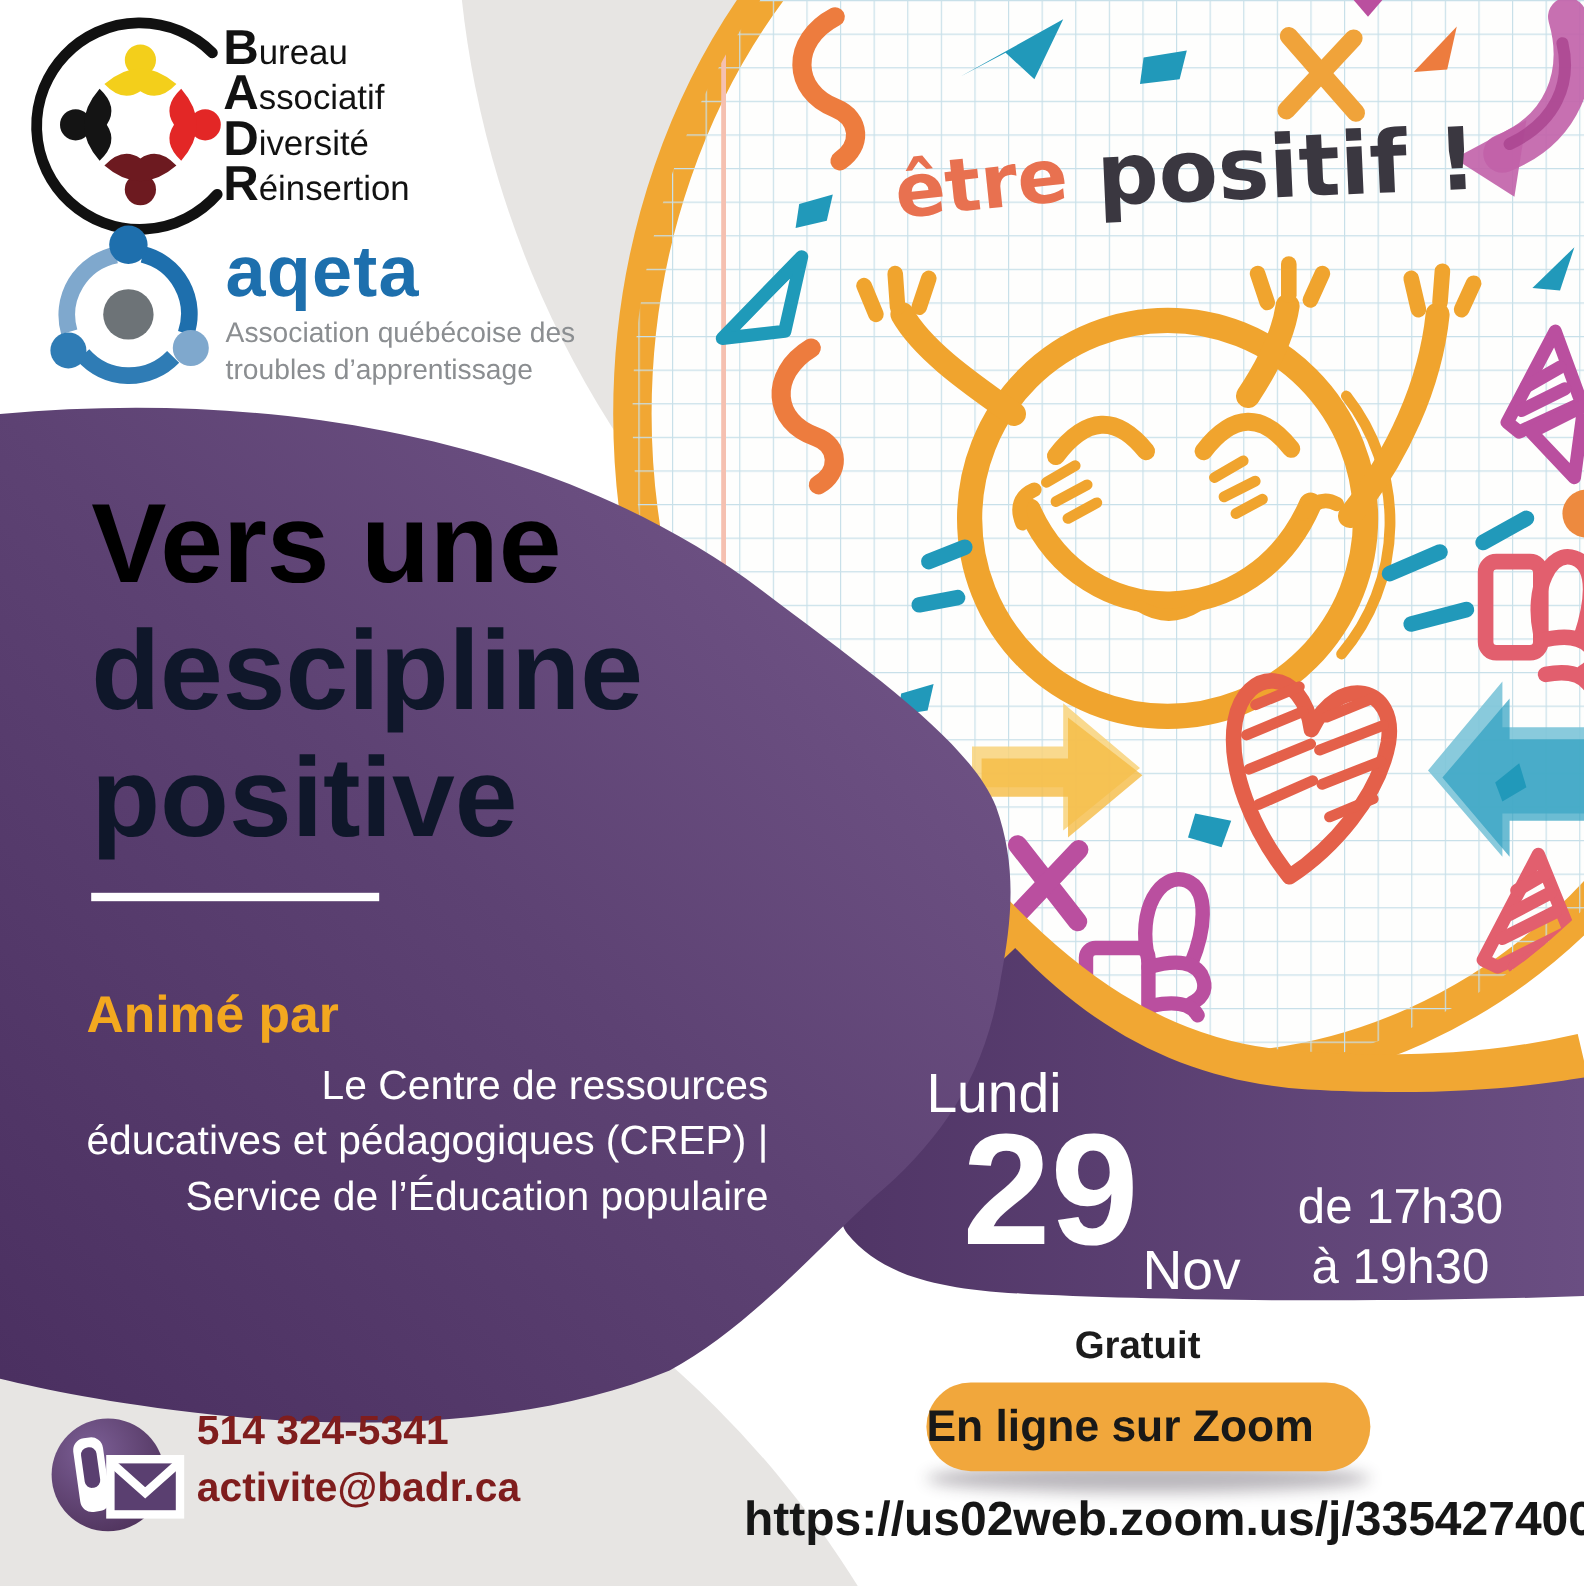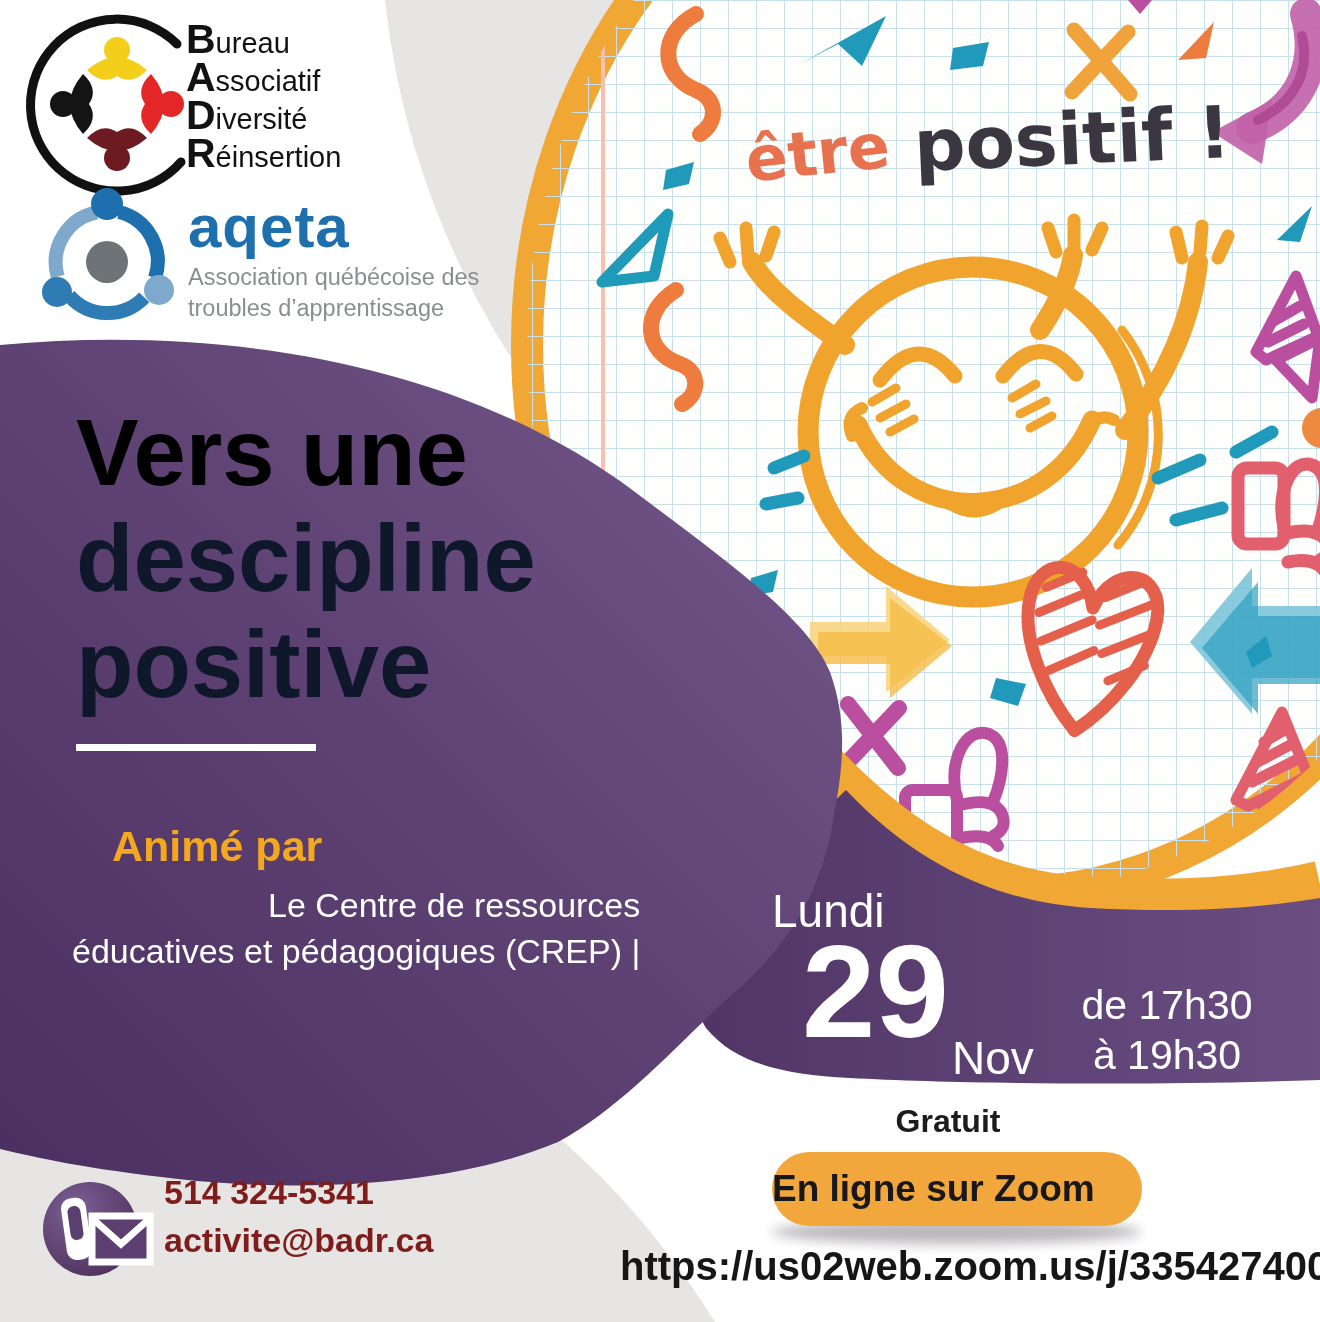--- a/index.html
+++ b/index.html
@@ -22,21 +22,21 @@
   
   .aqeta-word{left:188px;top:192px;font-size:60px;font-weight:bold;color:#1d6fad;letter-spacing:1px;}
   .aqeta-sub{left:188px;top:262px;font-size:23.5px;line-height:31px;color:#8b8e91;}
 
   
   .headline{left:76px;top:400px;font-weight:bold;font-size:94px;line-height:106px;letter-spacing:0px;}
   .hl-white{color:#000000;}
   .hl-orange{color:#0f172a;}
   .divider{left:76px;top:744px;width:240px;height:7px;background:#ffffff;}
 
-  .anime{left:72px;top:822px;font-size:43px;font-weight:bold;color:#f3a81f;margin-left:40px;}
+  .anime{left:72px;top:822px;font-size:43px;font-weight:bold;color:#f3a81f;}
   .host{left:72px;top:882px;font-size:34px;line-height:46px;color:#ffffff;font-weight:normal;text-align:right;}
 
   
   .etre{left:742px;top:124px;font-family:"DejaVu Sans",sans-serif;font-size:62px;font-weight:bold;color:#e87150;transform:rotate(-6deg);transform-origin:left top;}
   .positif{left:912px;top:104px;font-family:"DejaVu Sans",sans-serif;font-size:72px;font-weight:bold;color:#3a3740;transform:rotate(-2.5deg);transform-origin:left top;}
 
   
   .ev-day{left:772px;top:884px;font-size:46px;color:#ffffff;}
   .ev-date{left:802px;top:926px;font-size:132px;line-height:132px;font-weight:bold;color:#ffffff;}
   .ev-month{left:952px;top:1031px;font-size:46px;color:#ffffff;}
@@ -310,20 +310,21 @@
     <div class="hl-white">Vers une</div>
     <div class="hl-orange">descipline</div>
     <div class="hl-orange">positive</div>
   </div>
   <div class="abs divider"></div>
 
   <div class="abs anime">Animé par</div>
   <div class="abs host">
     <div>Le Centre de ressources</div>
     <div>éducatives et pédagogiques (CREP) |</div>
+    <div>Service de l’Éducation populaire</div>
   </div>
 
   <div class="abs etre">être</div>
   <div class="abs positif">positif !</div>
 
   <div class="abs ev-day">Lundi</div>
   <div class="abs ev-date">29</div>
   <div class="abs ev-month">Nov</div>
   <div class="abs ev-time">
     <div>de 17h30</div>

